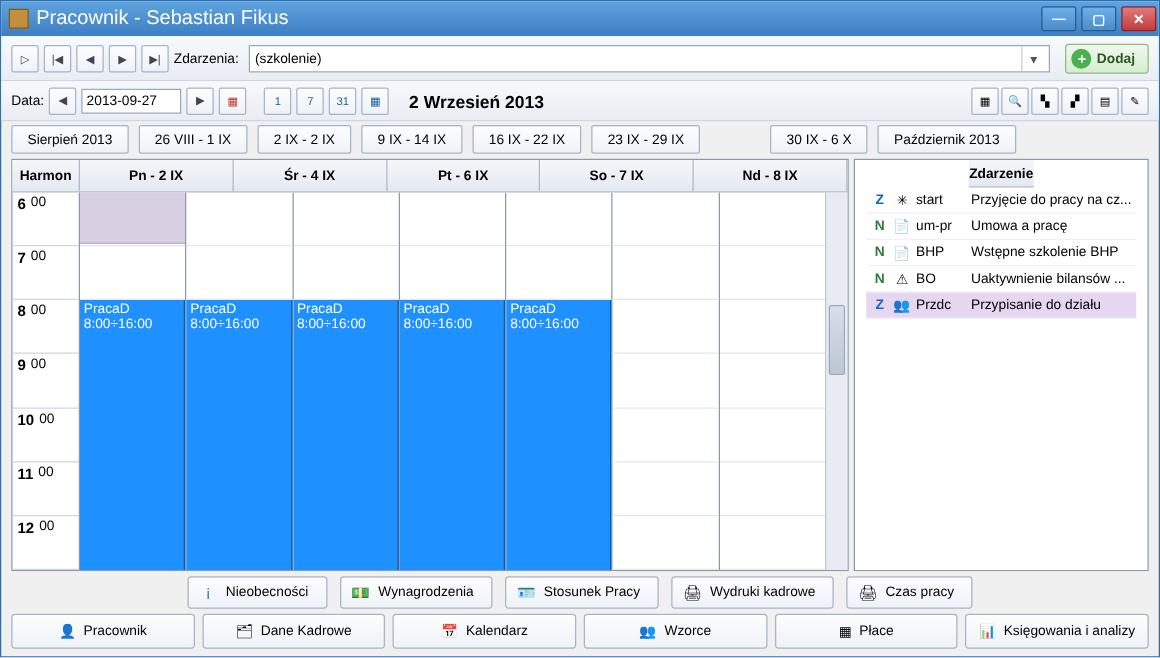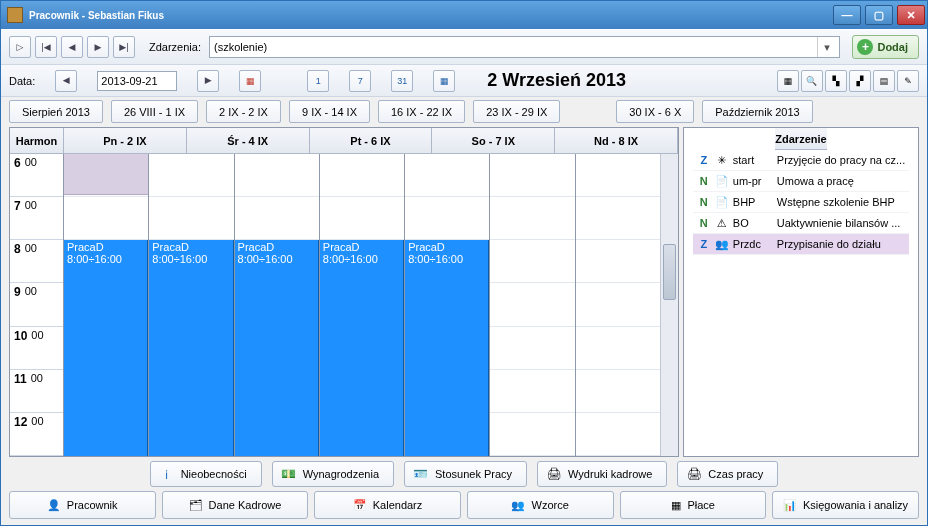--- a/index.html
+++ b/index.html
@@ -1,35 +1,35 @@
 <!DOCTYPE html>
 <html><head>
 <meta charset="utf-8">
 <style>
   * { box-sizing: border-box; font-family: Tahoma, Arial, sans-serif; font-size: 11px; }
   body { margin: 0; background: #fff; }
   .window { width: 928px; height: 526px; border: 1px solid #2b6fb5; background: #f0f0f0; display: flex; flex-direction: column; margin: 0 auto; }
   .titlebar { height: 28px; background: linear-gradient(#5fa3e0,#3d7fc2); display: flex; align-items: center; color: #fff; justify-content: space-between; padding-left: 6px; }
-  .titlebar .title { font-size: 10px; font-weight: bold; }
+  .titlebar .title { font-size: 16px; }
   .titlebar-icon { width: 16px; height: 16px; background: #c28f3d; border: 1px solid #7a5a20; margin-right: 6px; display: inline-block; }
   .titlebar-btns { display: flex; }
   .tb-btn { width: 28px; height: 20px; margin: 3px 2px; border: 1px solid #2a5b8e; background: linear-gradient(#6eb0e8,#4a8cc8); color: #fff; display: flex; align-items: center; justify-content: center; border-radius: 2px; cursor: pointer; font-weight:bold; }
   .tb-btn.close { background: linear-gradient(#e07b7b,#c43b3b); border-color: #902020; }
   .toolbar1 { height: 36px; background: linear-gradient(#f7f9fc,#e8edf4); border-top: 1px solid #fff; border-bottom: 1px solid #cdd6e2; display: flex; align-items: center; padding: 0 8px; gap: 4px; }
   .small-btn { width: 22px; height: 22px; border: 1px solid #a6b5c9; background: linear-gradient(#fdfdfe,#eef2f7); display: flex; align-items: center; justify-content: center; border-radius: 2px; cursor: pointer; color:#445; }
   .small-btn .tri { font-size: 9px; line-height: 1; }
-  .toolbar1 .label { margin-left: 10px; margin-right: 4px; }
+  .toolbar1 .label { margin-right: 4px; }
   .events-select { flex: 1; height: 22px; border: 1px solid #9aa8bc; background: #fff; display: flex; align-items: center; padding: 0 4px; margin-right: 8px; }
   .events-select .dd { width: 18px; height: 20px; border-left: 1px solid #ccc; margin-left: auto; display:flex; align-items:center; justify-content:center; color:#555; cursor:pointer; }
   .add-btn { height: 24px; padding: 0 10px 0 4px; border: 1px solid #8fb986; background: linear-gradient(#f0f8ee,#d6ecd0); display: flex; align-items: center; gap: 4px; border-radius: 3px; cursor: pointer; font-weight:bold; color:#2b5a1f; }
   .plus-circle { width:16px; height:16px; border-radius:50%; background:#4caf50; color:#fff; display:flex; align-items:center; justify-content:center; font-weight:bold; font-size:12px; }
-  .toolbar2 { height: 32px; background: linear-gradient(#f7f9fc,#e8edf4); border-bottom: 1px solid #cdd6e2; display: flex; align-items: center; padding: 0 8px; gap: 20px; }
+  .toolbar2 { height: 32px; background: linear-gradient(#f7f9fc,#e8edf4); border-bottom: 1px solid #cdd6e2; display: flex; align-items: center; padding: 0 8px; gap: 4px; }
   .date-input { width: 80px; height: 20px; border: 1px solid #9aa8bc; background: #fff; padding: 0 3px; display: flex; align-items: center; }
   .view-btn { width: 22px; height: 22px; border: 1px solid #a6b5c9; background: linear-gradient(#fdfdfe,#eef2f7); display:flex; align-items:center; justify-content:center; border-radius:2px; cursor:pointer; font-size:9px; }
-  .date-title { font-weight: bold; font-size: 18px; margin-left: 12px; }
+  .date-title { font-weight: bold; font-size: 14px; margin-left: 12px; }
   .right-tools { margin-left: auto; display: flex; gap: 2px; }
   .nav-tabs { height: 26px; display: flex; gap: 8px; padding: 3px 8px 0 8px; }
   .nav-tab { flex: 0 0 auto; padding: 2px 12px; border: 1px solid #a6b5c9; background: linear-gradient(#fdfdfe,#eef2f7); border-radius: 2px; cursor:pointer; display:flex; align-items:center; }
   .nav-tabs .spacer { width: 40px; }
   .content { flex: 1; display: flex; padding: 4px 8px 0 8px; gap: 4px; overflow:hidden; }
   .cal-wrap { flex: 1; display: flex; flex-direction: column; border: 1px solid #8d99ab; background: #fff; min-height: 0; }
   .cal-head { display: flex; height: 26px; border-bottom: 1px solid #aeb8c8; background: linear-gradient(#f4f6fa,#e4e9f1); }
   .cal-head .cell { border-right: 1px solid #aeb8c8; display:flex; align-items:center; justify-content:center; font-weight:bold; }
   .cal-body { flex: 1; display: flex; overflow: hidden; }
   .time-col { width: 54px; border-right: 1px solid #8d99ab; display:flex; flex-direction:column; }
@@ -103,21 +103,21 @@
       <span>Dodaj</span>
     </div>
   </div>
 
   <div class="toolbar2">
     <span class="label">Data:</span>
     <div class="small-btn">
         <span class="tri">◀</span>
       </div>
     <div class="date-input">
-        <span>2013-09-21</span>
+        <span>2013-09-27</span>
       </div>
     <div class="small-btn">
         <span class="tri">▶</span>
       </div>
     <div class="view-btn" style="color:#c0392b">▦</div>
     <div style="width:6px"></div>
     <div class="view-btn" style="color:#1e5fa8">1</div>
     <div class="view-btn" style="color:#1e5fa8">7</div>
     <div class="view-btn" style="color:#1e5fa8">31</div>
     <div class="view-btn" style="color:#1e5fa8">▦</div>

